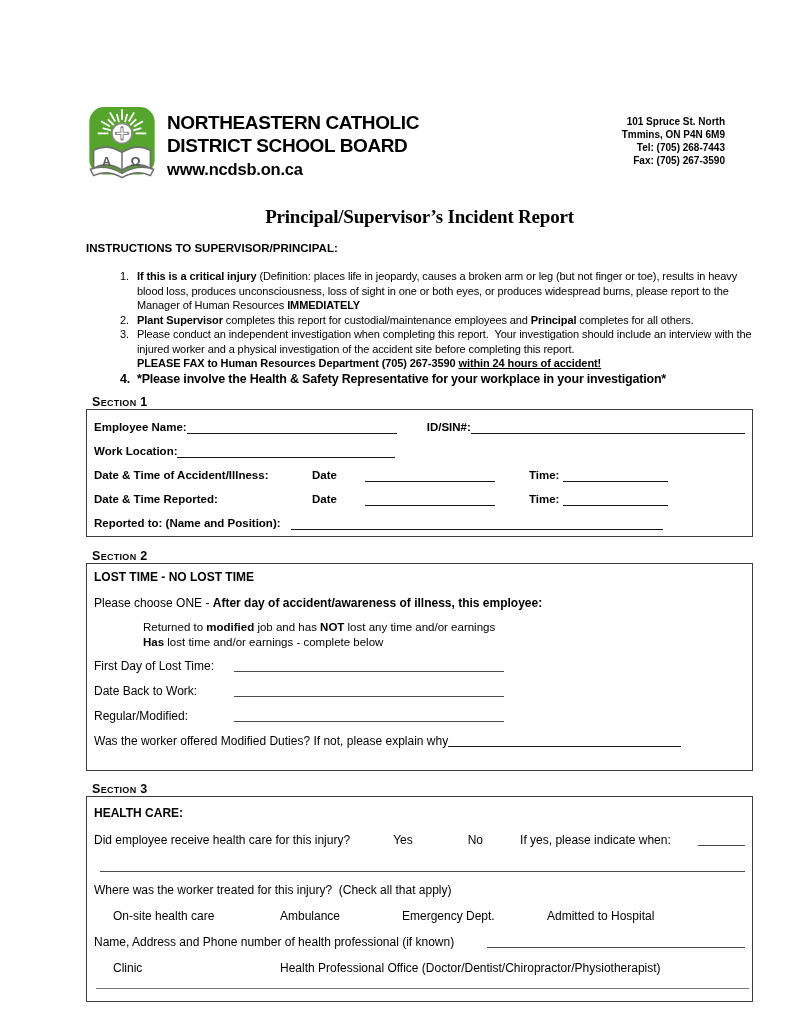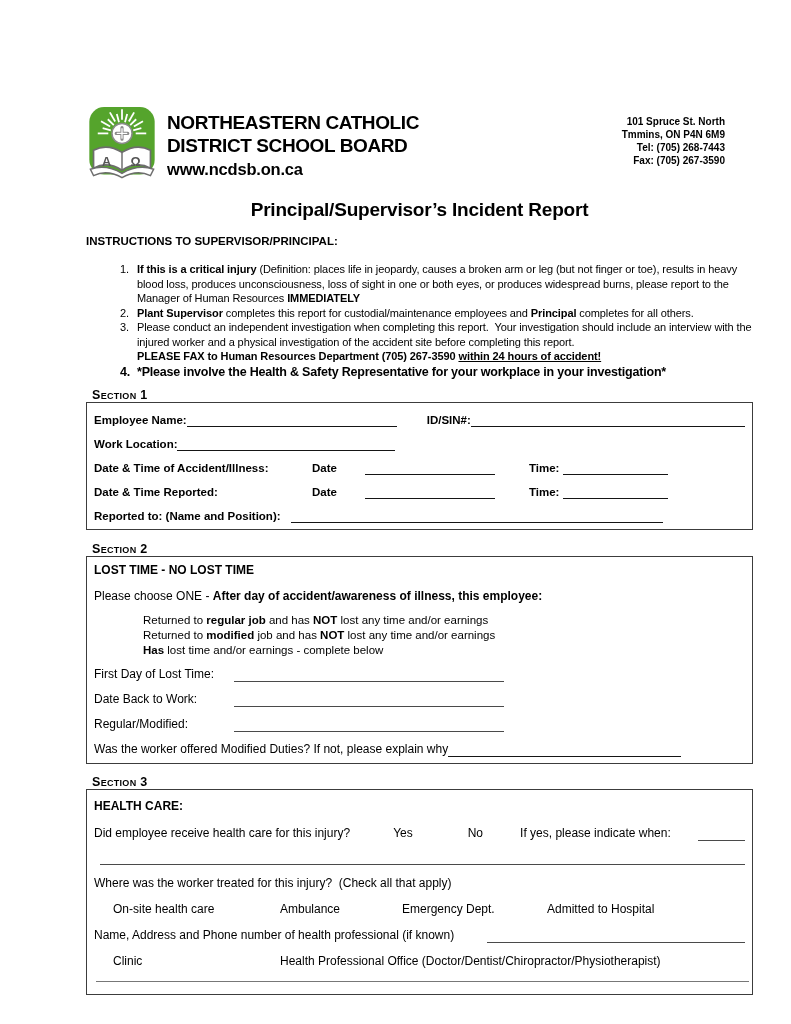--- a/index.html
+++ b/index.html
@@ -9,21 +9,21 @@
     padding:106px 38px 0 86px;overflow:hidden;position:relative;
   }
   
   .hdr{display:flex;align-items:flex-start;}
   .logo{width:72px;height:78px;flex:0 0 auto;}
   .board{margin-left:9px;margin-top:5px;}
   .board-l1,.board-l2{font-weight:bold;font-size:19px;line-height:23px;letter-spacing:-0.4px;}
   .site{font-weight:bold;font-size:16.5px;margin-top:3px;letter-spacing:-0.2px;}
   .addr{margin-left:auto;margin-right:28px;margin-top:9px;text-align:right;font-weight:bold;font-size:10px;line-height:13px;}
   
-  .title{text-align:center;font-weight:bold;font-size:19px;margin-top:15px;letter-spacing:-0.2px;}
+  .title{text-align:center;font-weight:bold;font-size:19px;margin-top:22px;letter-spacing:-0.2px;font-family:Liberation Serif, serif;}
   .instr-h{font-weight:bold;font-size:11.5px;margin-top:14px;}
   ol.instr{list-style:none;margin:15px 0 0 0;padding:0 0 0 34px;font-size:11px;line-height:14.5px;letter-spacing:-0.1px;}
   ol.instr li{display:flex;align-items:flex-start;}
   ol.instr .num{flex:0 0 17px;}
   ol.instr .itext{flex:1;white-space:pre-wrap;}
   ol.instr li.big{font-size:12.5px;font-weight:bold;letter-spacing:-0.2px;margin-top:1px;}
   .b{font-weight:bold;}
   .u{text-decoration:underline;}
   
   .sec-label{font-weight:bold;font-size:12.5px;font-variant:small-caps;letter-spacing:0.3px;padding-left:6px;margin-top:9px;}
@@ -37,21 +37,21 @@
   .blank.thin{border-bottom:1px solid #4a4a4a;}
   .fill{flex:1;}
   
   .box1 .row{display:flex;align-items:center;font-weight:bold;font-size:11.5px;line-height:16px;margin-bottom:8px;}
   .lbl-w{flex:0 0 218px;}
   
   .h2x{font-weight:bold;font-size:12px;margin-bottom:12px;}
   .choose{font-size:12px;margin-bottom:10px;white-space:pre-wrap;}
   .choices{margin-bottom:8px;}
   .choices div{padding-left:49px;font-size:11.5px;line-height:15px;white-space:pre-wrap;}
-  .frow{display:flex;align-items:flex-end;font-size:12px;line-height:16px;margin-bottom:9px;}
+  .frow{display:flex;align-items:flex-start;font-size:12px;line-height:16px;margin-bottom:9px;}
   .frow span{white-space:pre-wrap;}
   .box3 .frow{margin-bottom:10px;gap:27px;}
   .lblw2{flex:0 0 140px;}
   .optrow{padding-left:19px;}
   .o1{display:inline-block;width:140px;}
   .o2{display:inline-block;width:95px;}
   .o3{display:inline-block;width:118px;}
   .endline{height:2px;border-bottom:1.5px solid #777;width:653px;margin:9px 0 0 2px;}
 </style>
 </head>
@@ -156,21 +156,20 @@
       <span>Reported to: (Name and Position):</span>
       <span class="blank" style="width:372px;margin-left:10px"></span>
     </div>
   </div>
 
   <div class="sec-label s2">Section 2</div>
   <div class="box box2">
     <div class="h2x">LOST TIME - NO LOST TIME</div>
     <div class="choose"><span>Please choose ONE - </span><span class="b">After day of accident/awareness of illness, this employee:</span></div>
     <div class="choices">
-      <div><span>Returned to </span><span class="b">regular job</span><span> and has </span><span class="b">NOT</span><span> lost any time and/or earnings</span></div>
       <div><span>Returned to </span><span class="b">modified</span><span> job and has </span><span class="b">NOT</span><span> lost any time and/or earnings</span></div>
       <div><span class="b">Has</span><span> lost time and/or earnings - complete below</span></div>
     </div>
     <div class="frow">
       <span class="lblw2">First Day of Lost Time:</span>
       <span class="blank thin" style="width:270px"></span>
     </div>
     <div class="frow">
       <span class="lblw2">Date Back to Work:</span>
       <span class="blank thin" style="width:270px"></span>

